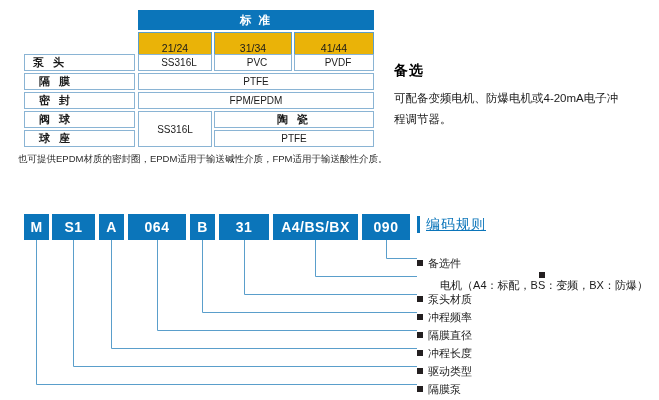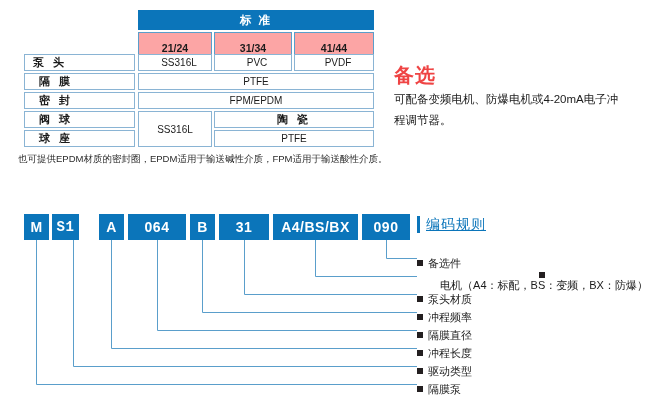--- a/index.html
+++ b/index.html
@@ -17,22 +17,22 @@
   .spec-table{position:absolute;left:0;top:0;width:372px;height:150px;}
 
   .hdr-main{
     position:absolute;left:126px;top:10px;width:236px;height:20px;
     background:#0b75ba;color:#ffffff;
     font-size:11.5px;font-weight:bold;letter-spacing:2px;
     display:flex;align-items:center;justify-content:center;
   }
   .hdr-sub{
     position:absolute;top:32px;height:31px;
-    background:#fca5a5;border:1px solid #5a9ecb;
-    color:#1b1b1b;font-size:10.5px;font-weight:bold;
+    background:#eab308;border:1px solid #5a9ecb;
+    color:#1b1b1b;font-size:10.5px;font-weight:normal;
     display:flex;align-items:center;justify-content:center;
     box-sizing:border-box;
   }
   .hs1{left:126px;width:74px;}
   .hs2{left:202px;width:78px;}
   .hs3{left:282px;width:80px;}
 
   .rowlabel{
     position:absolute;left:12px;width:111px;height:17px;
     border:1px solid #8ab4d4;box-sizing:border-box;background:#fff;
@@ -58,21 +58,21 @@
   .c-tall{left:126px;width:74px;height:36px;top:111px;}
 
   .footnote{
     position:absolute;left:6px;top:152px;width:380px;
     font-size:9.5px;color:#2b2b2b;line-height:1.4;white-space:nowrap;
   }
 
   
   .options{position:absolute;left:382px;top:62px;width:265px;}
   .options-title{
-    font-size:20px;font-weight:bold;color:#ef4444;margin-bottom:0;
+    font-size:14px;font-weight:bold;color:#000000;margin-bottom:8px;
     letter-spacing:1px;
   }
   .options-body{
     font-size:11.5px;color:#1b1b1b;line-height:1.85;width:228px;
   }
 
   
   .code-row{position:absolute;left:0;top:214px;height:26px;}
   .code-box{
     position:absolute;top:0;height:26px;background:#0b75ba;color:#ffffff;
@@ -138,21 +138,21 @@
     <div class="footnote">也可提供EPDM材质的密封圈，EPDM适用于输送碱性介质，FPM适用于输送酸性介质。</div>
   </div>
 
   <div class="options">
     <div class="options-title">备选</div>
     <div class="options-body">可配备变频电机、防爆电机或4-20mA电子冲程调节器。</div>
   </div>
 
   <div class="code-row">
     <div class="code-box" style="left:12px;width:25px;">M</div>
-    <div class="code-box" style="left:40px;width:27px;font-family:Liberation Mono, monospace;">S1</div>
+    <div class="code-box" style="left:40px;width:43px;">S1</div>
     <div class="code-box" style="left:87px;width:25px;">A</div>
     <div class="code-box" style="left:116px;width:58px;">064</div>
     <div class="code-box" style="left:178px;width:25px;">B</div>
     <div class="code-box" style="left:207px;width:50px;">31</div>
     <div class="code-box" style="left:261px;width:85px;">A4/BS/BX</div>
     <div class="code-box" style="left:350px;width:48px;">090</div>
   </div>
 
   <svg class="connectors" viewBox="0 0 659 400" width="659" height="400">
     <g fill="none" stroke="#5a9ecb" stroke-width="1">

